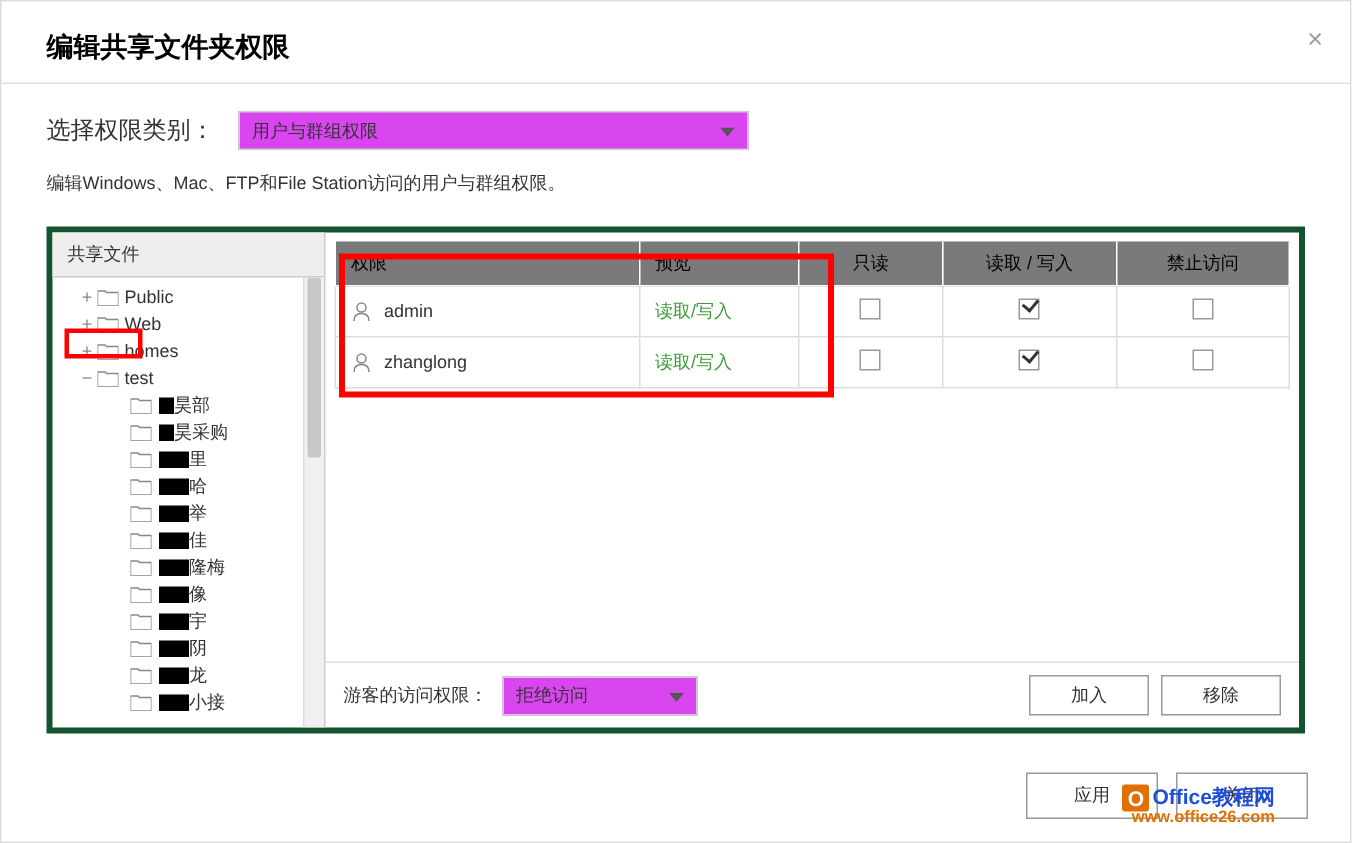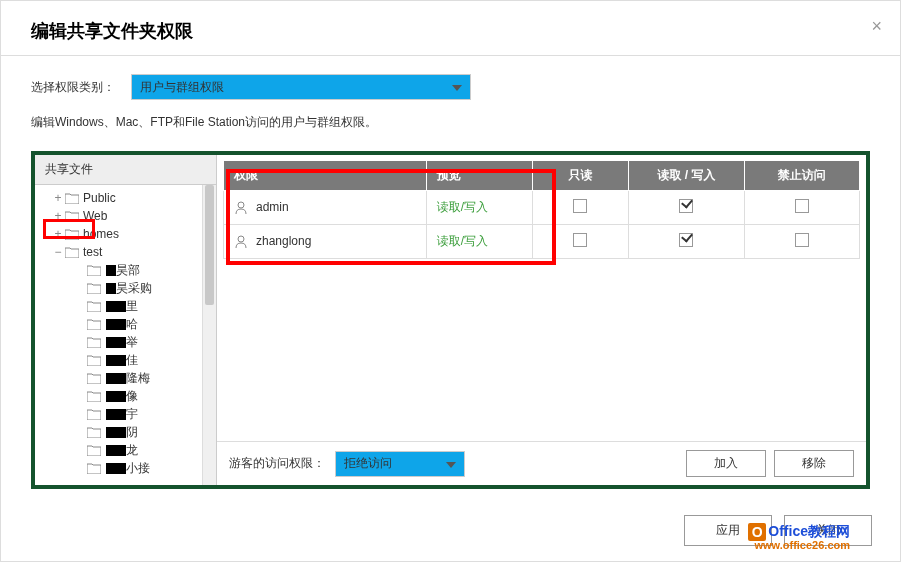--- a/index.html
+++ b/index.html
@@ -4,22 +4,22 @@
   <style>
     * { box-sizing: border-box; margin: 0; padding: 0; }
     body { font-family: "Microsoft YaHei", Arial, sans-serif; font-size: 12px; color: #333; background: #fff; width: 901px; height: 562px; position: relative; }
     .dialog { width: 901px; height: 562px; border: 1px solid #ddd; position: relative; }
     .header { padding: 18px 30px 12px; }
     .title { font-size: 18px; font-weight: bold; color: #000; }
     .close-x { position: absolute; top: 15px; right: 18px; font-size: 18px; color: #999; cursor: pointer; }
     .divider { border-top: 1px solid #ddd; margin: 0; }
     .body { padding: 18px 30px 0; }
     .row1 { display: flex; align-items: center; gap: 16px; margin-bottom: 14px; }
-    .label1 { font-size: 12px; }
-    .select { border: 1px solid #ccc; height: 26px; display: flex; align-items: center; justify-content: space-between; padding: 0 8px; background: #0ea5e9; cursor: pointer; }
+    .label1 { font-size: 16px; }
+    .select { border: 1px solid #ccc; height: 26px; display: flex; align-items: center; justify-content: space-between; padding: 0 8px; background: #d946ef; cursor: pointer; }
     .select.cat { width: 340px; }
     .select svg { width: 10px; height: 6px; }
     .desc { font-size: 12px; color: #333; margin-bottom: 20px; }
     .content { display: flex; border: 4px solid #14532d; height: 338px; }
     .left { width: 182px; border-right: 1px solid #ccc; display: flex; flex-direction: column; }
     .left-header { background: #eee; padding: 6px 10px; font-size: 12px; border-bottom: 1px solid #ccc; }
     .tree-wrap { flex: 1; overflow: hidden; position: relative; }
     .tree { padding: 4px 0; overflow-y: auto; height: 100%; }
     .scrollbar { position: absolute; right: 0; top: 0; bottom: 0; width: 14px; background: #f0f0f0; border-left: 1px solid #ddd; }
     .scroll-thumb { position: absolute; left: 2px; right: 2px; top: 0; height: 120px; background: #c8c8c8; border-radius: 2px; }
@@ -29,21 +29,21 @@
     .hl-red { position: absolute; border: 3px solid red; pointer-events: none; }
     .hl1 { left: 42px; top: 218px; width: 52px; height: 20px; }
     .expander { width: 10px; text-align: center; color: #888; margin-right: 2px; }
     .folder-icon { width: 14px; height: 11px; margin-right: 4px; flex-shrink: 0; }
     .folder-icon svg { width: 14px; height: 11px; display: block; }
     .redact { display: inline-block; background: #000; height: 11px; margin-left: 1px; }
     .right { flex: 1; display: flex; flex-direction: column; }
     .table-area { flex: 1; padding: 6px; position: relative; }
     .hl2 { left: 225px; top: 168px; width: 330px; height: 96px; border: 4px solid red; position: absolute; pointer-events: none; }
     .tbl { width: 100%; border-collapse: collapse; }
-    .tbl th { background: #7a7a7a; color: #ffffff; font-weight: bold; text-align: left; padding: 6px 10px; font-size: 12px; border: 1px solid #fff; border-top: none; }
+    .tbl th { background: #7a7a7a; color: #000000; font-weight: normal; text-align: left; padding: 6px 10px; font-size: 12px; border: 1px solid #fff; border-top: none; }
     .tbl th.center { text-align: center; }
     .tbl td { border: 1px solid #ddd; padding: 8px 10px; font-size: 12px; text-align: center; }
     .tbl td.left-td { text-align: left; }
     .user-icon { display: inline-block; width: 14px; height: 14px; margin-right: 8px; vertical-align: middle; }
     .user-icon svg { width: 14px; height: 14px; }
     .green { color: #3a9d3a; }
     .chk { display: inline-block; width: 14px; height: 14px; border: 1px solid #999; background: #fff; position: relative; cursor: pointer; }
     .chk.checked::after { content: ""; position: absolute; left: 2px; top: -1px; width: 8px; height: 5px; border-left: 2px solid #333; border-bottom: 2px solid #333; transform: rotate(-50deg); }
     .bottom-row { display: flex; align-items: center; padding: 8px 12px; border-top: 1px solid #ddd; }
     .bottom-label { margin-right: 10px; text-align: center; }

